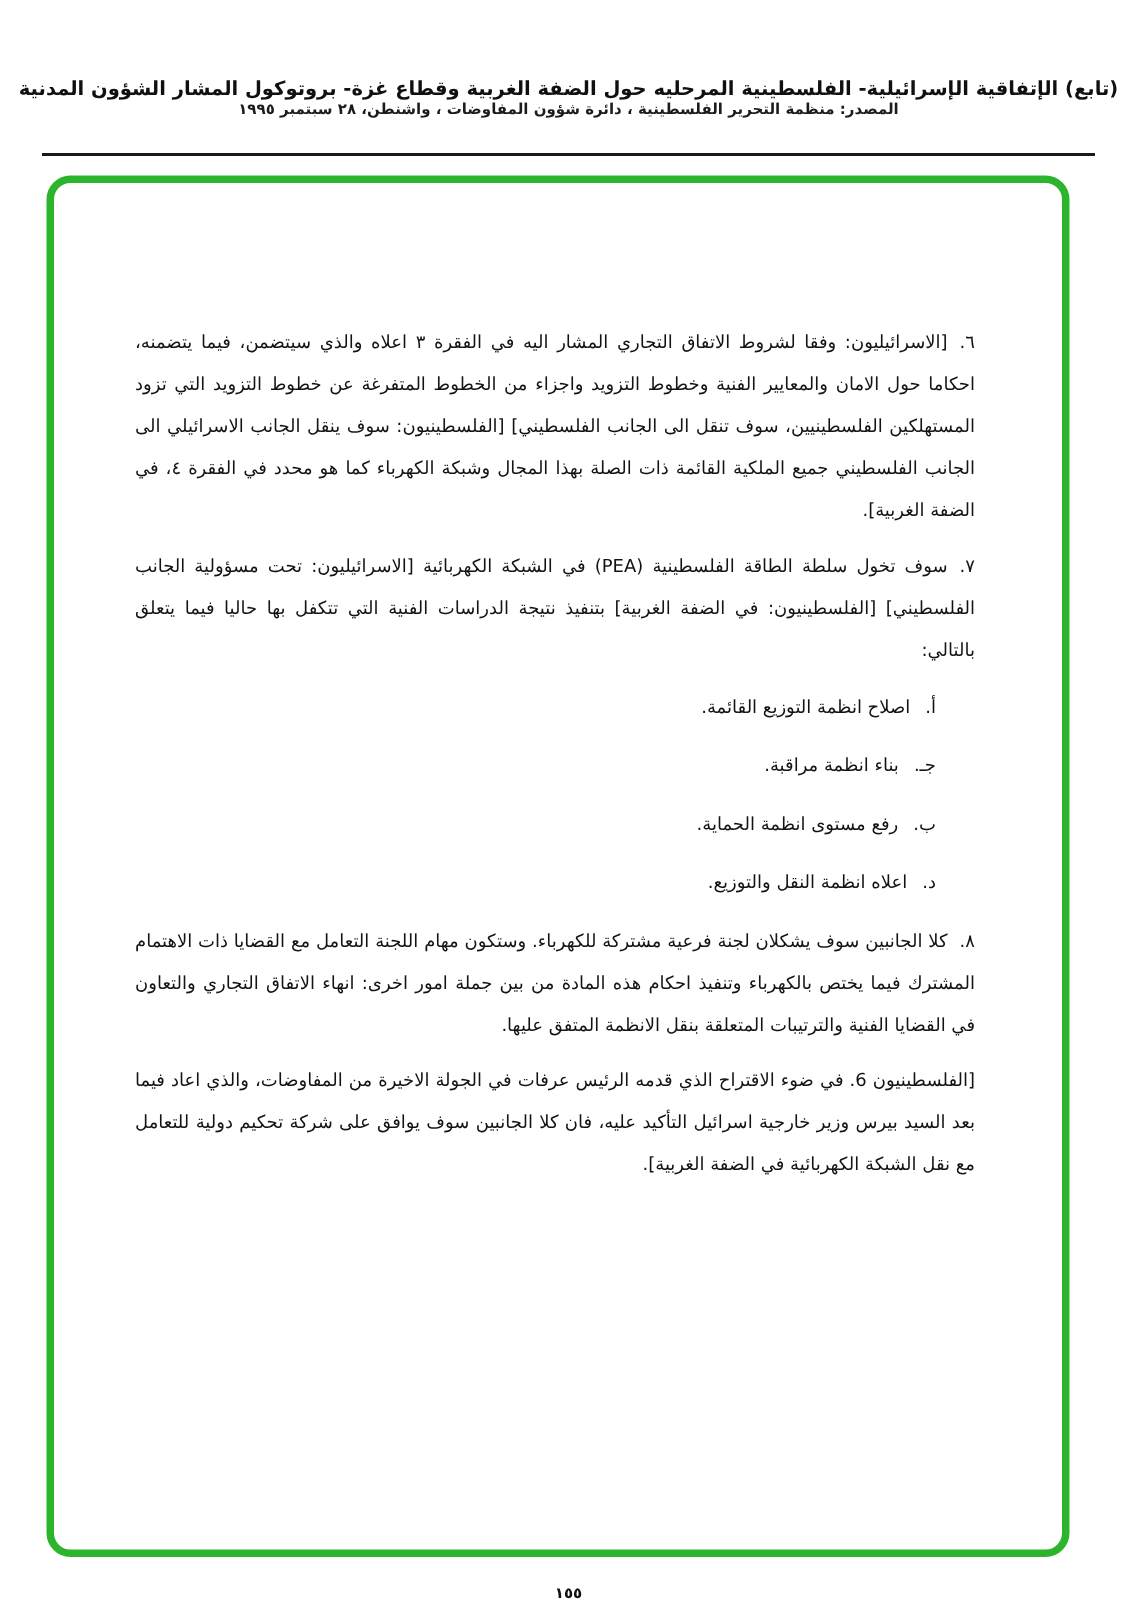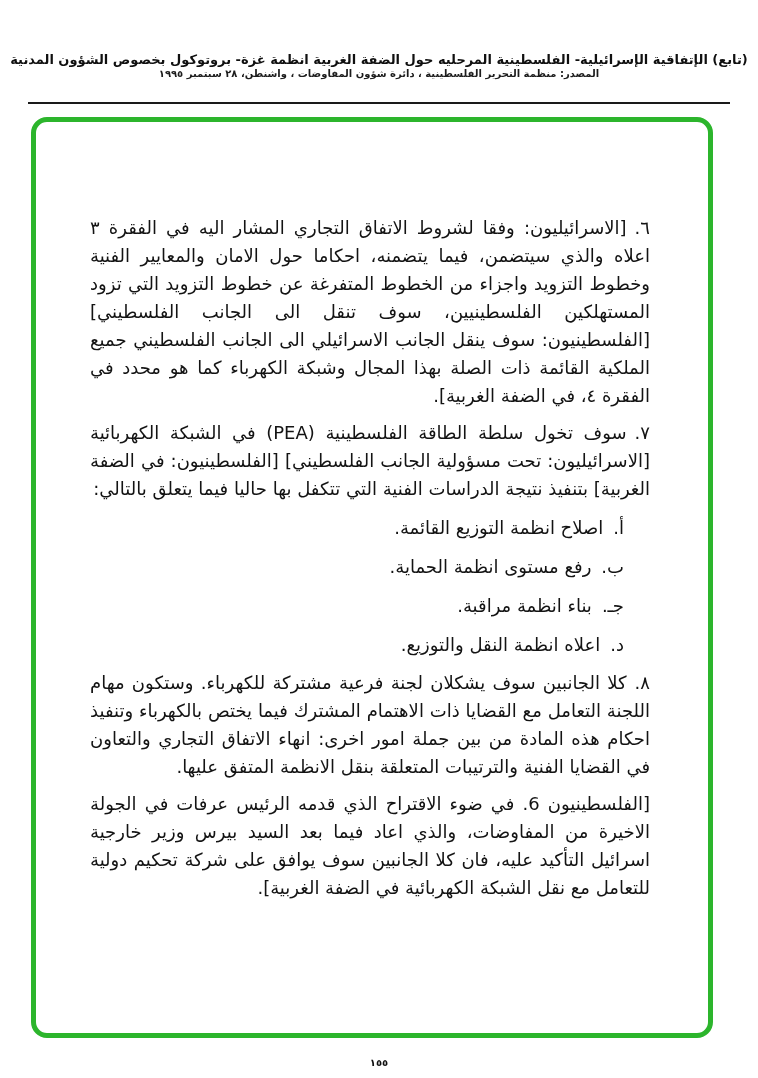--- a/index.html
+++ b/index.html
@@ -47,21 +47,21 @@
     height: 921px;
     border: 5px solid #2cb52c;
     border-radius: 16px;
     background: #ffffff;
   }
   .content {
     position: absolute;
     top: 92px;
     right: 58px;
     width: 560px;
-    font-size: 18px;
+    font-size: 12px;
     line-height: 28px;
     text-align: justify;
     color: #131313;
   }
   .para { margin-bottom: 9px; }
   .num { margin-left: 8px; }
   .sublist { margin: 0 26px 10px 0; }
   .subitem { line-height: 29px; margin-top: 10px; }
   .sublabel { margin-left: 10px; }
   .page-number {
@@ -74,37 +74,37 @@
     font-weight: bold;
     color: #101010;
   }
 </style>
 </head>
 <body>
 
 <div class="page">
 
   <header class="header">
-    <div class="title">(تابع) الإتفاقية الإسرائيلية- الفلسطينية المرحليه حول الضفة الغربية انظمة غزة- بروتوكول بخصوص الشؤون المدنية</div>
+    <div class="title">(تابع) الإتفاقية الإسرائيلية- الفلسطينية المرحليه حول الضفة الغربية وقطاع غزة- بروتوكول المشار الشؤون المدنية</div>
     <div class="source">المصدر: منظمة التحرير الفلسطينية ، دائرة شؤون المفاوضات ، واشنطن، ٢٨ سبتمبر ١٩٩٥</div>
   </header>
 
   <div class="rule"></div>
 
   <div class="frame" style="border-color: rgb(44, 181, 44);">
     <div class="content">
 
       <p class="para"><span class="num">٦.</span><span>[الاسرائيليون: وفقا لشروط الاتفاق التجاري المشار اليه في الفقرة ٣ اعلاه والذي سيتضمن، فيما يتضمنه، احكاما حول الامان والمعايير الفنية وخطوط التزويد واجزاء من الخطوط المتفرغة عن خطوط التزويد التي تزود المستهلكين الفلسطينيين، سوف تنقل الى الجانب الفلسطيني] [الفلسطينيون: سوف ينقل الجانب الاسرائيلي الى الجانب الفلسطيني جميع الملكية القائمة ذات الصلة بهذا المجال وشبكة الكهرباء كما هو محدد في الفقرة ٤، في الضفة الغربية].</span></p>
 
       <p class="para"><span class="num">٧.</span><span>سوف تخول سلطة الطاقة الفلسطينية (PEA) في الشبكة الكهربائية [الاسرائيليون: تحت مسؤولية الجانب الفلسطيني] [الفلسطينيون: في الضفة الغربية] بتنفيذ نتيجة الدراسات الفنية التي تتكفل بها حاليا فيما يتعلق بالتالي:</span></p>
 
       <div class="sublist">
         <div class="subitem"><span class="sublabel">أ.</span><span>اصلاح انظمة التوزيع القائمة.</span></div>
+        <div class="subitem"><span class="sublabel">جـ.</span><span>بناء انظمة مراقبة.</span></div>
         <div class="subitem"><span class="sublabel">ب.</span><span>رفع مستوى انظمة الحماية.</span></div>
-        <div class="subitem"><span class="sublabel">جـ.</span><span>بناء انظمة مراقبة.</span></div>
         <div class="subitem"><span class="sublabel">د.</span><span>اعلاه انظمة النقل والتوزيع.</span></div>
       </div>
 
       <p class="para"><span class="num">٨.</span><span>كلا الجانبين سوف يشكلان لجنة فرعية مشتركة للكهرباء. وستكون مهام اللجنة التعامل مع القضايا ذات الاهتمام المشترك فيما يختص بالكهرباء وتنفيذ احكام هذه المادة من بين جملة امور اخرى: انهاء الاتفاق التجاري والتعاون في القضايا الفنية والترتيبات المتعلقة بنقل الانظمة المتفق عليها.</span></p>
 
       <p class="para"><span>[الفلسطينيون 6. في ضوء الاقتراح الذي قدمه الرئيس عرفات في الجولة الاخيرة من المفاوضات، والذي اعاد فيما بعد السيد بيرس وزير خارجية اسرائيل التأكيد عليه، فان كلا الجانبين سوف يوافق على شركة تحكيم دولية للتعامل مع نقل الشبكة الكهربائية في الضفة الغربية].</span></p>
 
     </div>
   </div>
 

